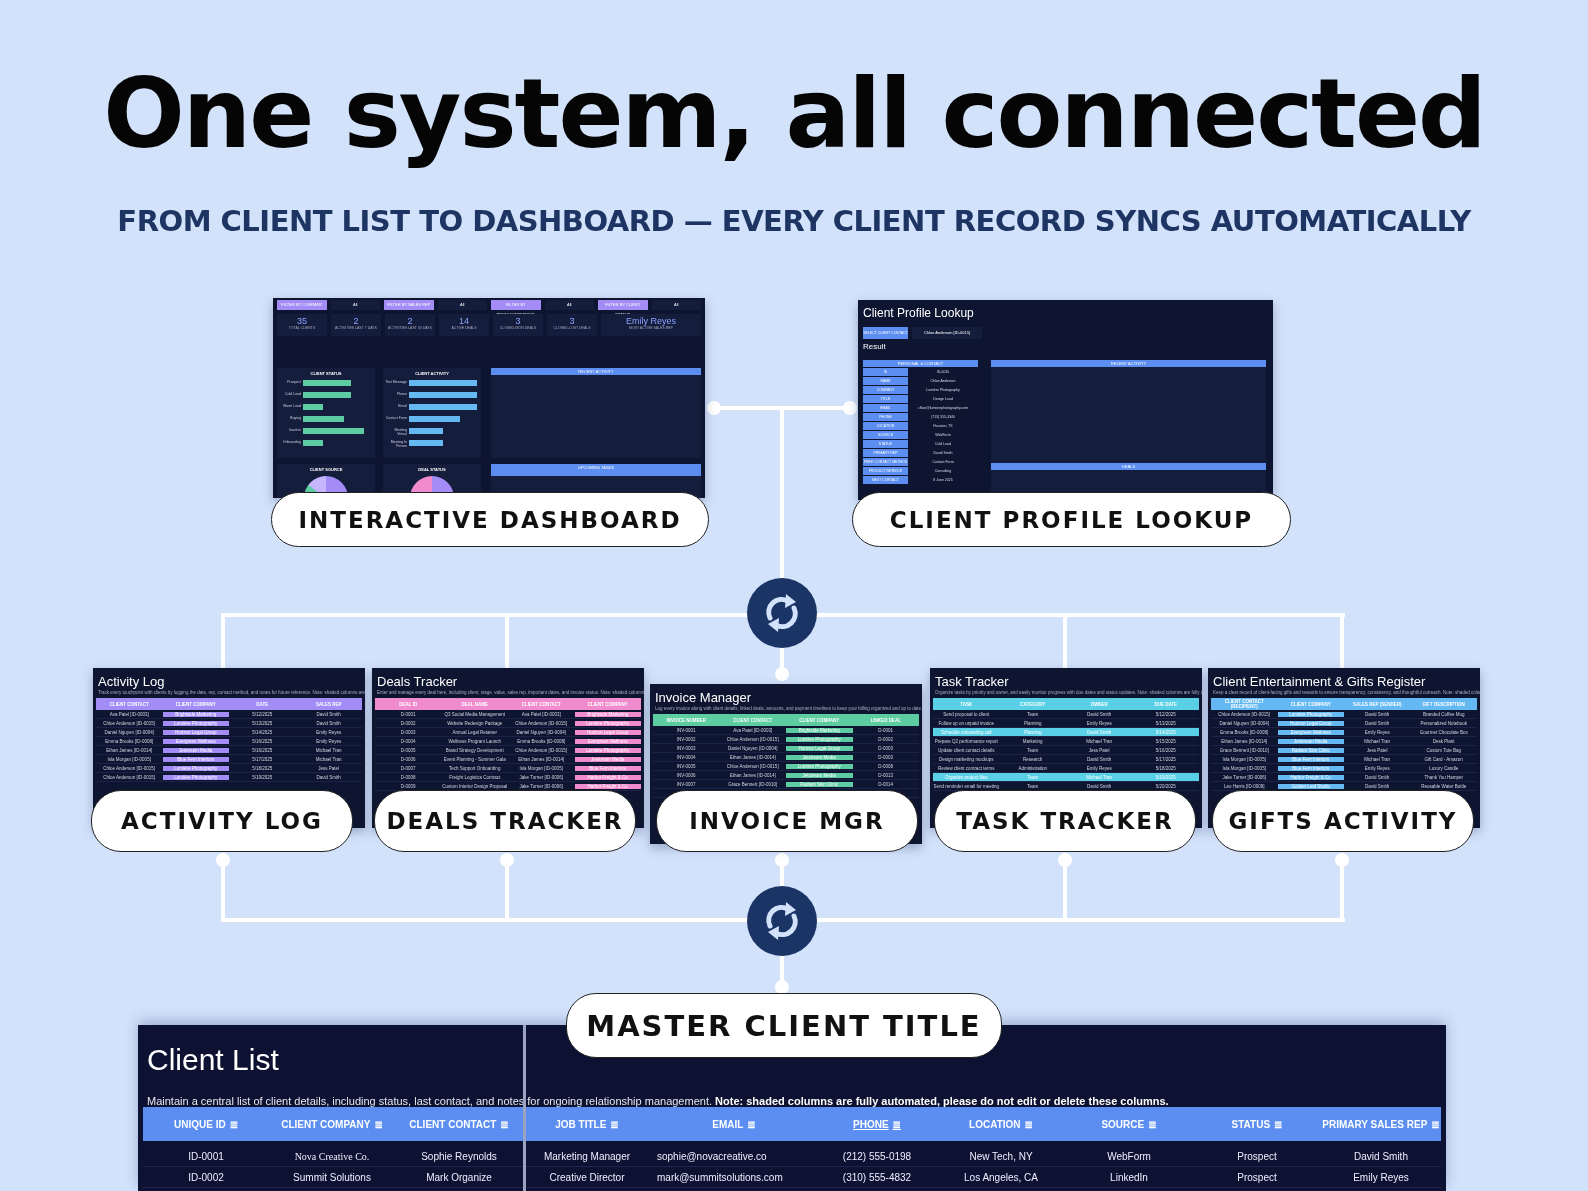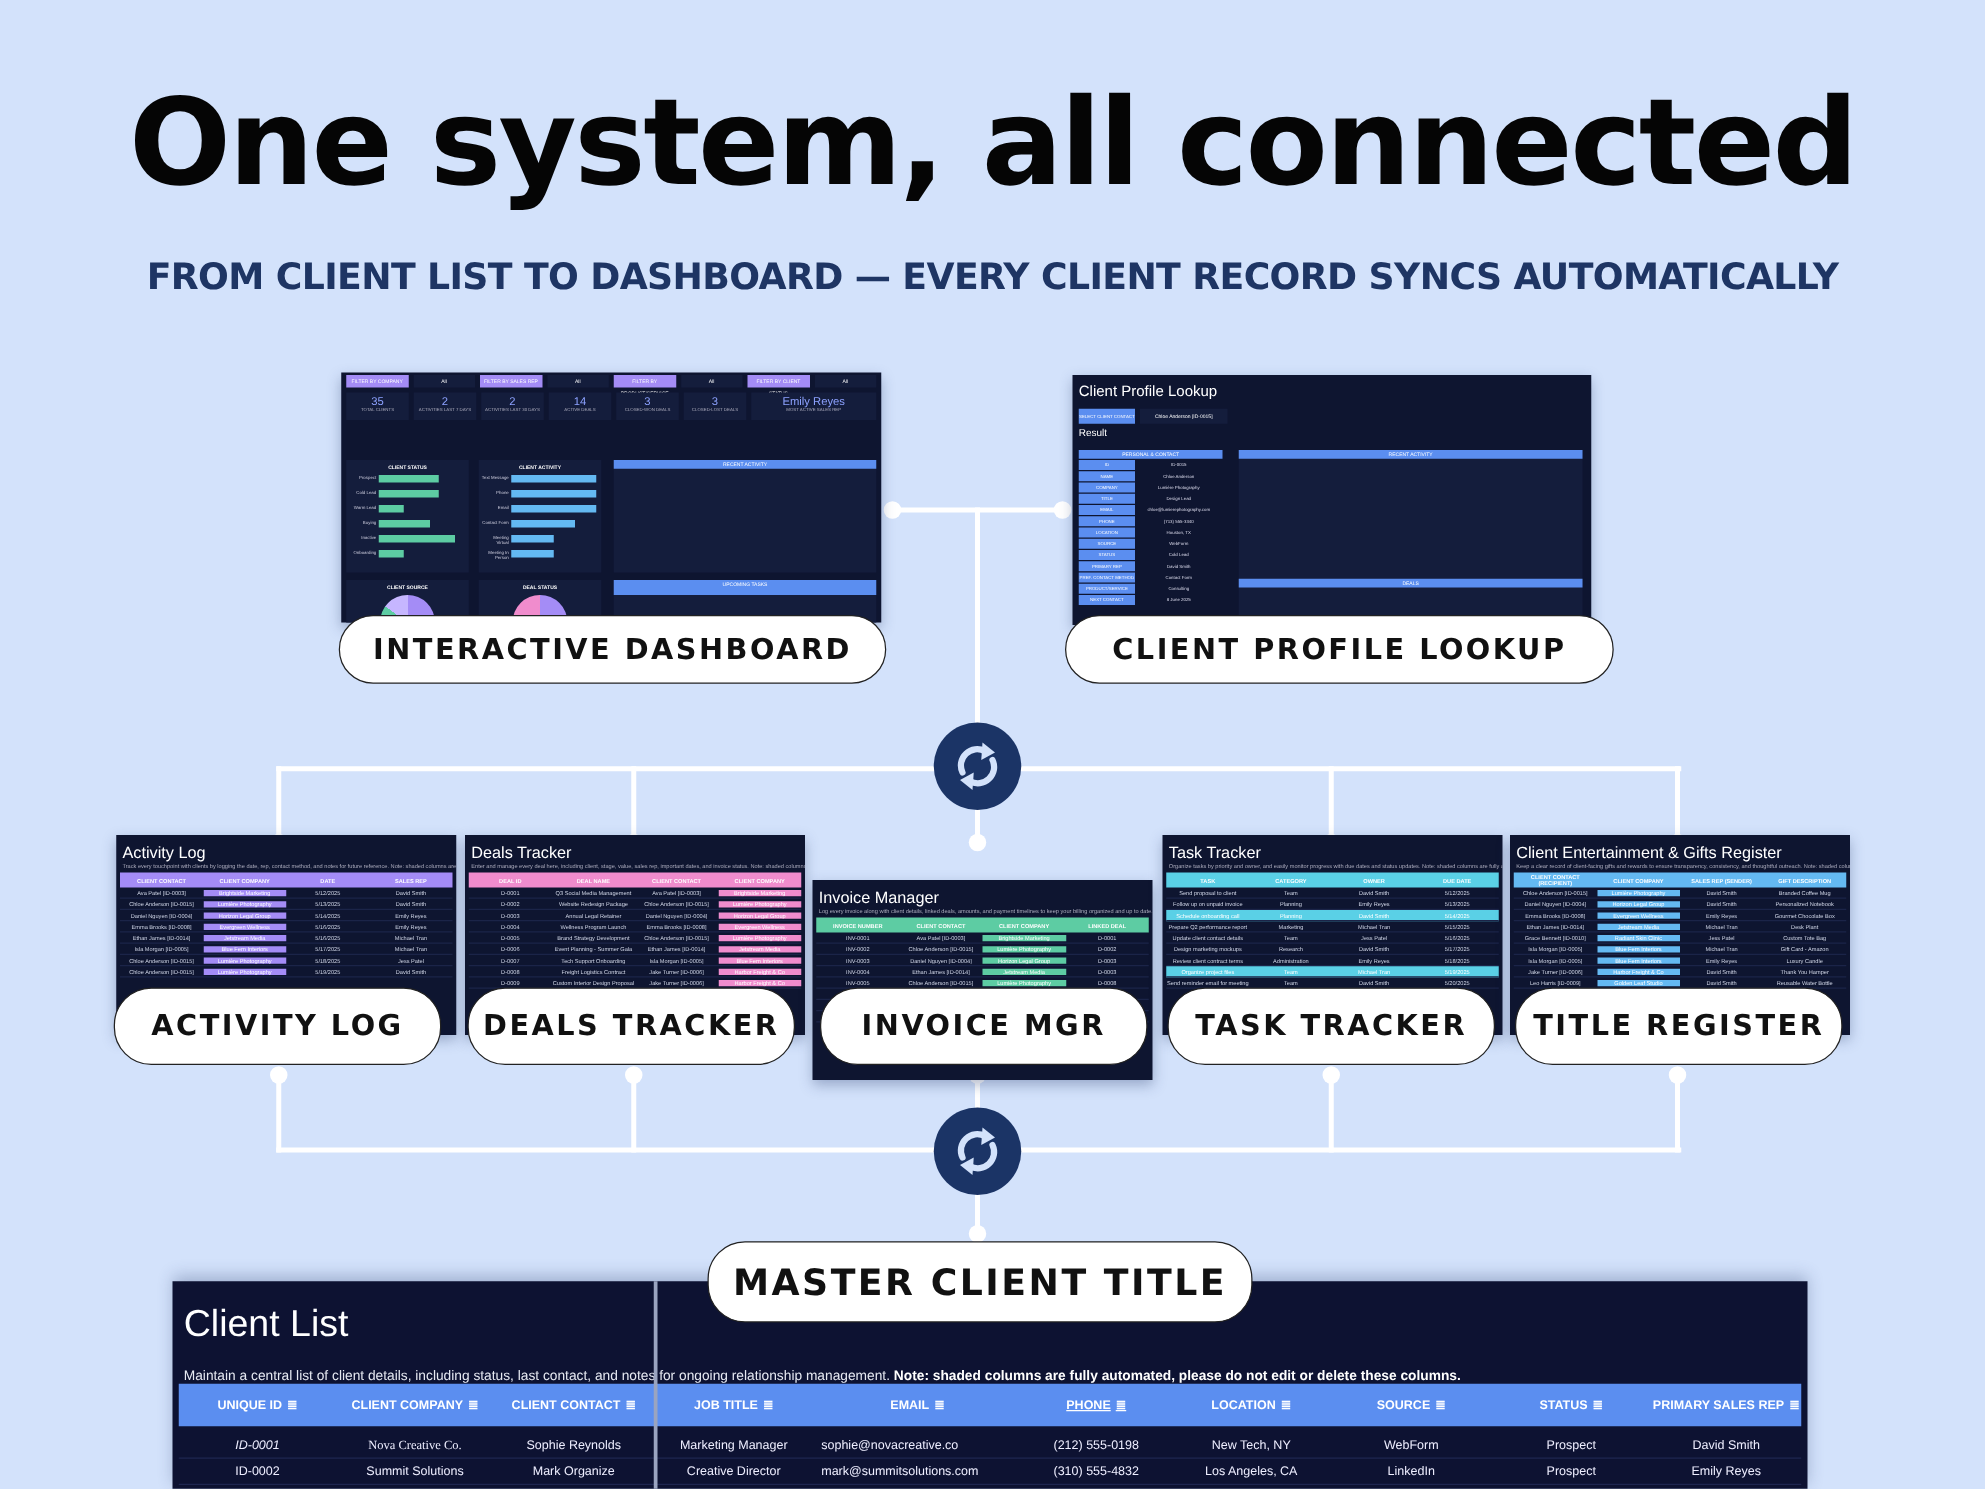--- a/index.html
+++ b/index.html
@@ -347,21 +347,21 @@
       <span>Jake Turner [ID-0006]</span>
       <span style="background: rgb(240, 140, 205); color: rgb(255, 255, 255);">Harbor Freight &amp; Co</span>
     </div>
     <div class="row">
       <span>D-0009</span>
       <span>Custom Interior Design Proposal</span>
       <span>Jake Turner [ID-0006]</span>
       <span style="background: rgb(240, 140, 205); color: rgb(255, 255, 255);">Harbor Freight &amp; Co</span>
     </div>
   </div>
-<div class="sheet" style="left:650px;top:704px;width:272px;height:160px">
+<div class="sheet" style="left:650px;top:684px;width:272px;height:160px">
     <div class="title">Invoice Manager</div>
     <div class="desc">Log every invoice along with client details, linked deals, amounts, and payment timelines to keep your billing organized and up to date. Note: shaded</div>
     <div class="hdr" style="background: rgb(93, 204, 163);">
       <span>INVOICE NUMBER</span>
       <span>CLIENT CONTACT</span>
       <span>CLIENT COMPANY</span>
       <span>LINKED DEAL</span>
     </div>
     <div class="row">
       <span>INV-0001</span>
@@ -538,40 +538,40 @@
       <span style="background: rgb(100, 185, 242); color: rgb(255, 255, 255);">Golden Leaf Studio</span>
       <span>David Smith</span>
       <span>Reusable Water Bottle</span>
     </div>
   </div>
 
 <div class="pill" style="left:91px;top:790px;width:262px;height:62px;font-size:23px">ACTIVITY LOG</div>
 <div class="pill" style="left:374px;top:790px;width:262px;height:62px;font-size:23px">DEALS TRACKER</div>
 <div class="pill" style="left:656px;top:790px;width:262px;height:62px;font-size:23px">INVOICE MGR</div>
 <div class="pill" style="left:934px;top:790px;width:262px;height:62px;font-size:23px">TASK TRACKER</div>
-<div class="pill" style="left:1212px;top:790px;width:262px;height:62px;font-size:23px">TITLE REGISTER</div>
+<div class="pill" style="left:1212px;top:790px;width:262px;height:62px;font-size:23px">GIFTS ACTIVITY</div>
 
 <div class="master">
   <div class="mt">Client List</div>
   <div class="md"><span>Maintain a central list of client details, including status, last contact, and notes for ongoing relationship management.</span> <b>Note: shaded columns are fully automated, please do not edit or delete these columns.</b></div>
   <div class="mhdr" id="mhdr">
       <span style="width: 126px;"><span>UNIQUE ID</span><span class="fi">≣</span></span>
       <span style="width: 126px;"><span>CLIENT COMPANY</span><span class="fi">≣</span></span>
       <span style="width: 128px;"><span>CLIENT CONTACT</span><span class="fi">≣</span></span>
       <span style="width: 128px;"><span>JOB TITLE</span><span class="fi">≣</span></span>
       <span style="width: 166px;"><span>EMAIL</span><span class="fi">≣</span></span>
       <span style="width: 120px; text-decoration: underline;"><span>PHONE</span><span class="fi">≣</span></span>
       <span style="width: 128px;"><span>LOCATION</span><span class="fi">≣</span></span>
       <span style="width: 128px;"><span>SOURCE</span><span class="fi">≣</span></span>
       <span style="width: 128px;"><span>STATUS</span><span class="fi">≣</span></span>
       <span style="width: 120px;"><span>PRIMARY SALES REP</span><span class="fi">≣</span></span>
     </div>
   <div id="mrows">
       <div class="mrow" style="top: 122px;">
-        <span style="width: 126px; font-style: italic;">ID-0001</span>
+        <span style="width: 126px;">ID-0001</span>
         <span style="width: 126px; font-family: Liberation Serif, serif;">Nova Creative Co.</span>
         <span style="width: 128px;">Sophie Reynolds</span>
         <span style="width: 128px;">Marketing Manager</span>
         <span style="width: 166px; text-align: left; padding-left: 6px;">sophie@novacreative.co</span>
         <span style="width: 120px;">(212) 555-0198</span>
         <span style="width: 128px;">New Tech, NY</span>
         <span style="width: 128px;">WebForm</span>
         <span style="width: 128px;">Prospect</span>
         <span style="width: 120px;">David Smith</span>
       </div>

